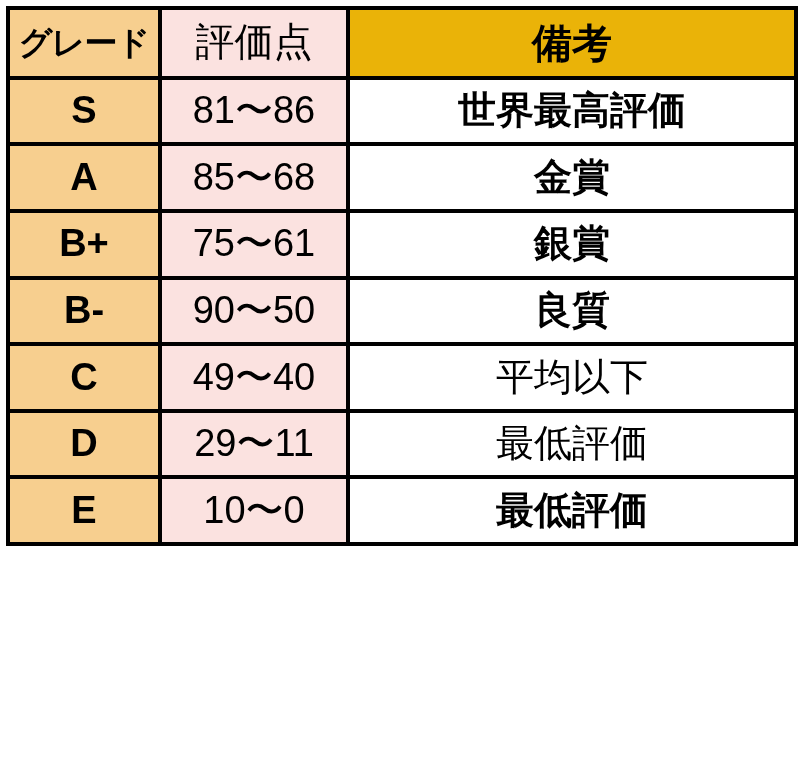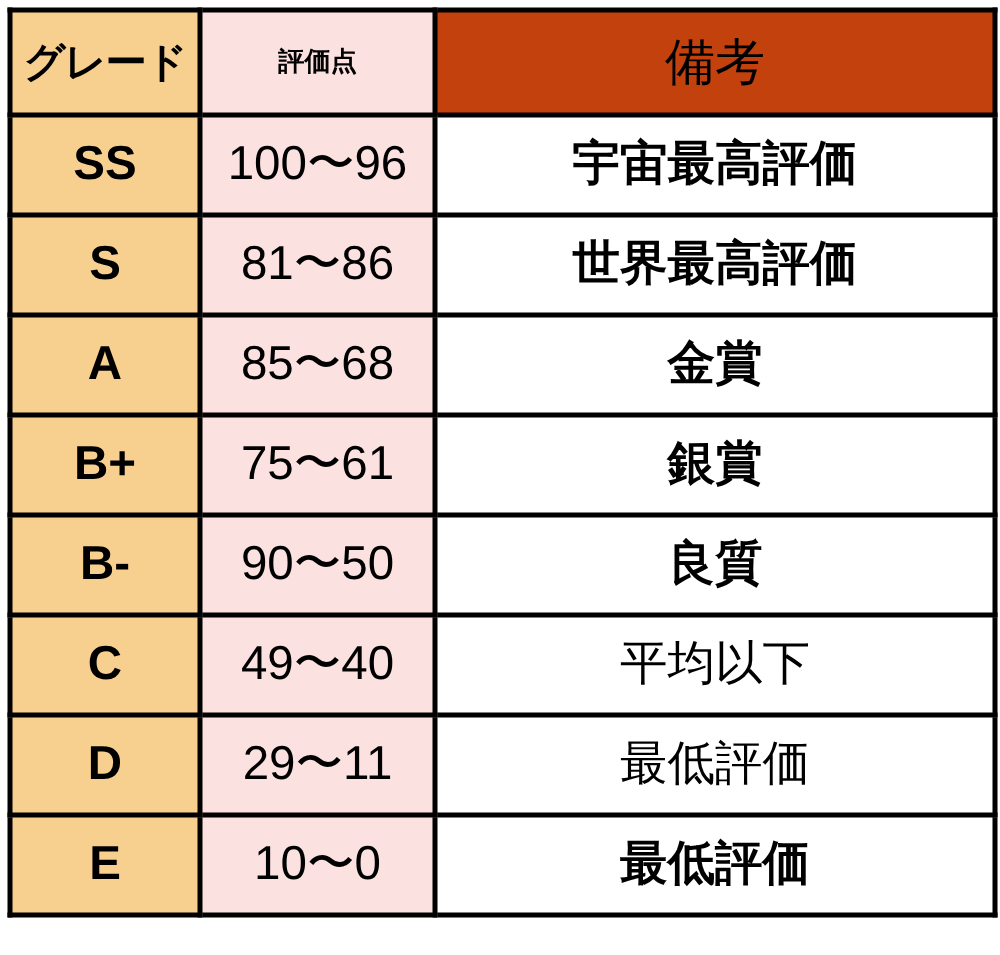--- a/index.html
+++ b/index.html
@@ -9,21 +9,21 @@
   }
   body {
     width: 800px;
     height: 764px;
     font-family: "Liberation Sans", sans-serif;
     color: #000000;
   }
   #grade-table {
     border-collapse: collapse;
     width: 788px;
-    height: 728px;
+    height: 540px;
     margin: 6px;
     table-layout: fixed;
   }
   #grade-table td {
     border: 4px solid #000000;
     text-align: center;
     vertical-align: middle;
     padding: 0;
     line-height: 1.1;
   }
@@ -33,27 +33,27 @@
 
   
   .hdr-grade {
     background: #f7cf8f;
     font-size: 33px;
     font-weight: bold;
     letter-spacing: -1px;
   }
   .hdr-score {
     background: #fbe2e0;
-    font-size: 21px;
-    font-weight: bold;
+    font-size: 39px;
+    font-weight: normal;
   }
   .hdr-remark {
-    background: #c2410c;
+    background: #eab308;
     font-size: 40px;
-    font-weight: normal;
+    font-weight: bold;
   }
 
   
   .cell-grade {
     background: #f7cf8f;
     font-size: 38px;
     font-weight: bold;
   }
   .cell-score {
     background: #fbe2e0;
@@ -78,25 +78,20 @@
     <col class="col-score">
     <col class="col-remark">
   </colgroup>
   <tbody>
     <tr>
       <td class="hdr-grade">グレード</td>
       <td class="hdr-score">評価点</td>
       <td class="hdr-remark">備考</td>
     </tr>
 
-    <tr>
-      <td class="cell-grade">SS</td>
-      <td class="cell-score">100〜96</td>
-      <td class="cell-remark">宇宙最高評価</td>
-    </tr>
 
     <tr>
       <td class="cell-grade">S</td>
       <td class="cell-score">81〜86</td>
       <td class="cell-remark">世界最高評価</td>
     </tr>
 
     <tr>
       <td class="cell-grade">A</td>
       <td class="cell-score">85〜68</td>

